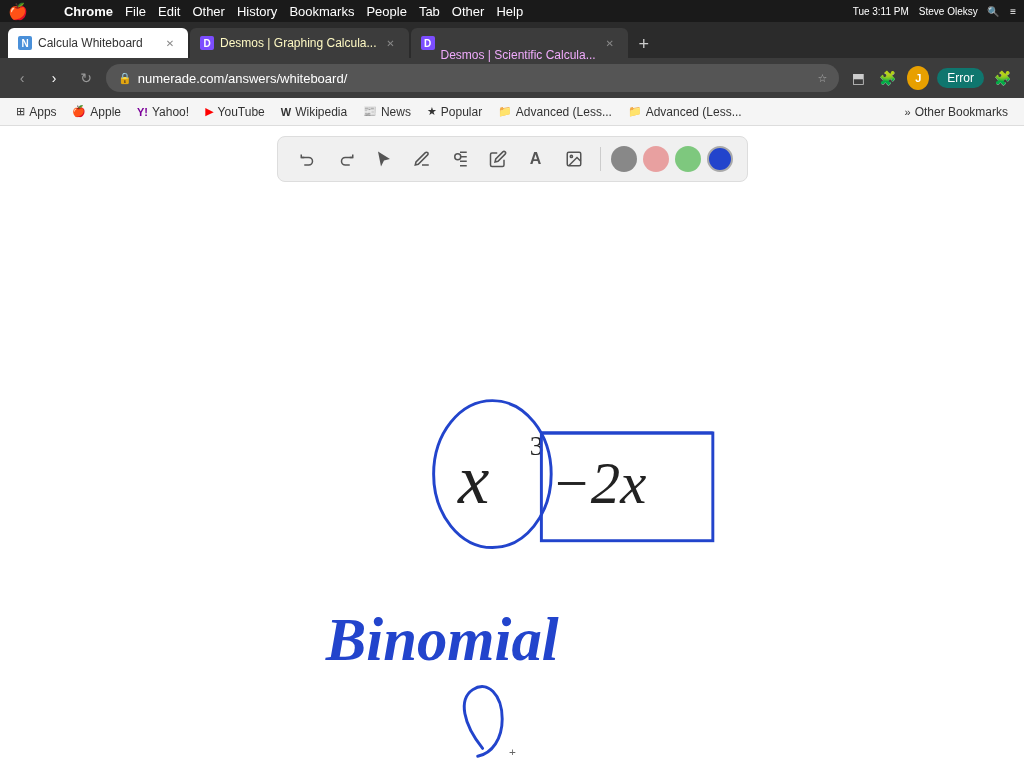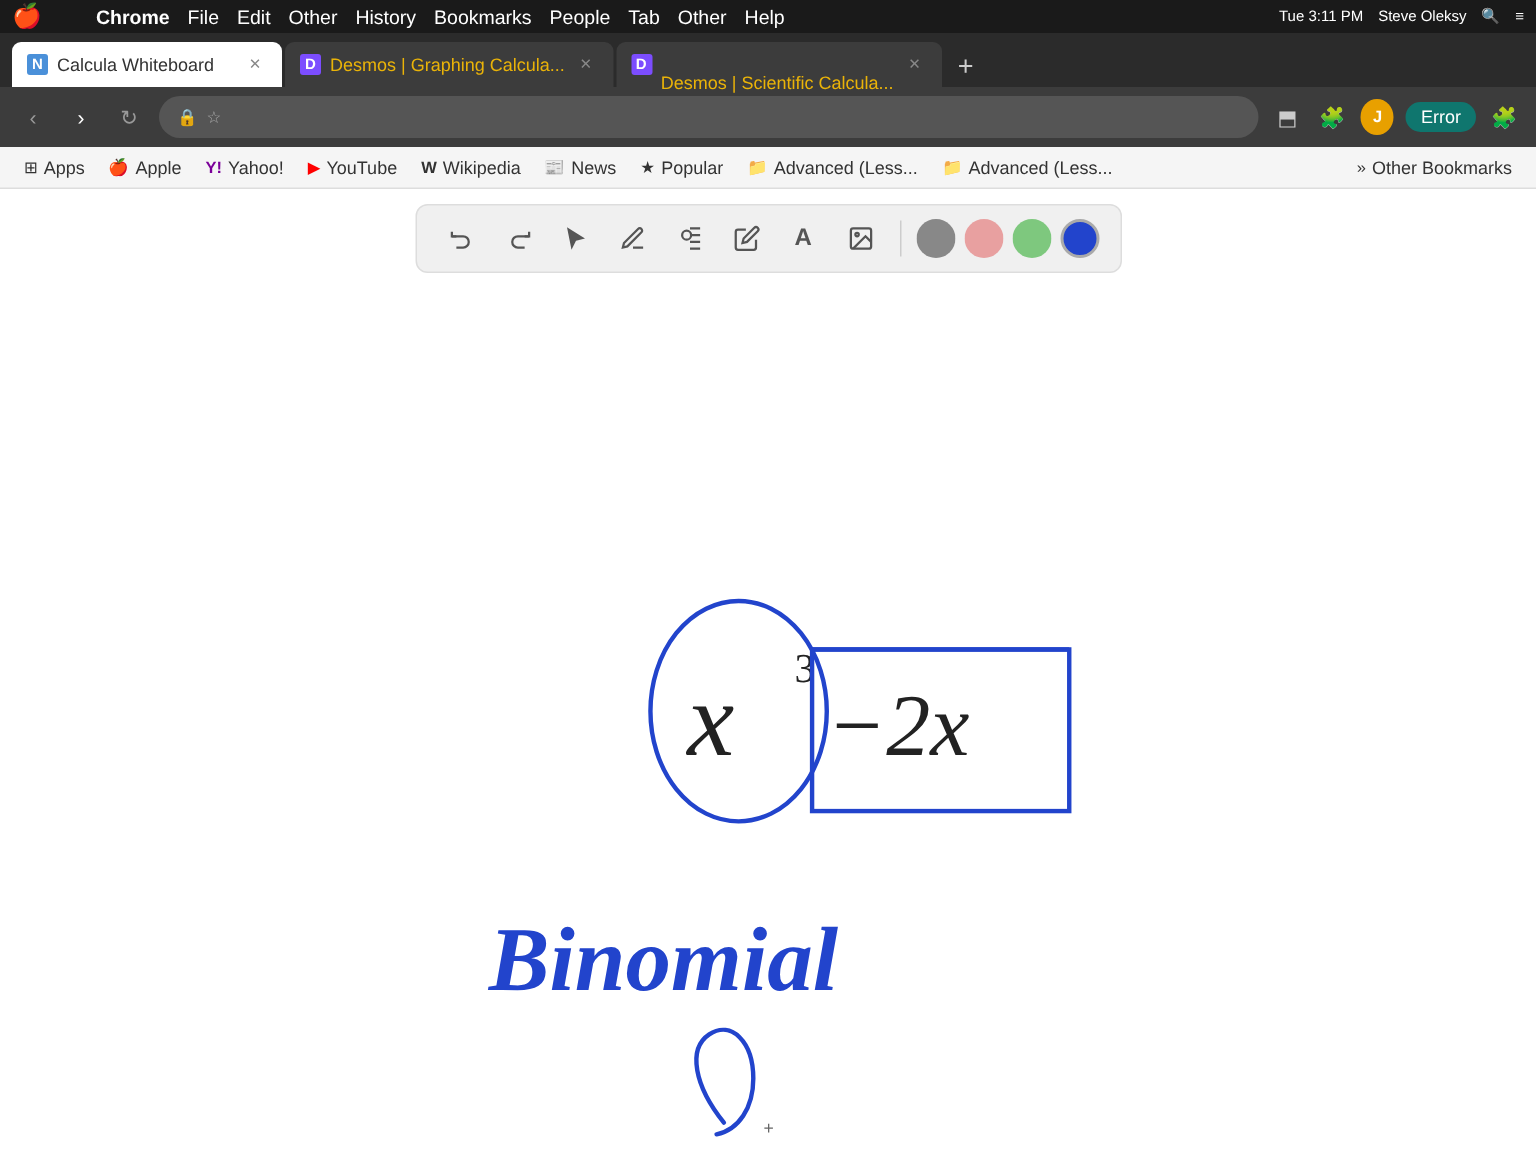--- a/index.html
+++ b/index.html
@@ -217,38 +217,39 @@
   <div class="tab-bar">
 
     <div class="tab active">
       <div class="tab-favicon" style="background:#4a90d9; color:#fff; font-size:10px; font-weight:bold; display:flex; align-items:center; justify-content:center;">N</div>
       <span class="tab-title">Calcula Whiteboard</span>
       <div class="tab-close">✕</div>
     </div>
 
     <div class="tab" style="background:#3c3c3c;">
       <div class="tab-favicon" style="background:#7c4dff; color:#fff; font-size:10px; font-weight:bold; display:flex; align-items:center; justify-content:center;">D</div>
-      <span class="tab-title" style="color:#eab308;">Desmos | Graphing Calcula...</span>
+      <span class="tab-title" style="color:#fef9c3;">Desmos | Graphing Calcula...</span>
       <div class="tab-close" style="color:#888;">✕</div>
     </div>
 
     <div class="tab" style="background:#3c3c3c;">
       <div class="tab-favicon" style="background:#7c4dff; color:#fff; font-size:10px; font-weight:bold; display:flex; align-items:center; justify-content:center;">D</div>
-      <span class="tab-title" style="color:#eab308;margin-top:24px;">Desmos | Scientific Calcula...</span>
+      <span class="tab-title" style="color:#f0abfc;margin-top:24px;">Desmos | Scientific Calcula...</span>
       <div class="tab-close" style="color:#888;">✕</div>
     </div>
     <div class="tab-new">+</div>
   </div>
 
   <div class="address-bar">
     <div class="nav-btn">‹</div>
     <div class="nav-btn active">›</div>
     <div class="nav-btn">↻</div>
     <div class="url-bar">
       <span class="url-icon">🔒</span>
+      <span class="url-text">numerade.com/answers/whiteboard/</span>
       <span class="url-icon">☆</span>
     </div>
     <div class="address-bar-right">
       <div class="browser-icon">⬒</div>
       <div class="browser-icon">🧩</div>
       <div class="browser-icon">
         <div class="profile-btn">J</div>
       </div>
       <div class="error-btn">
         <span>Error</span>

